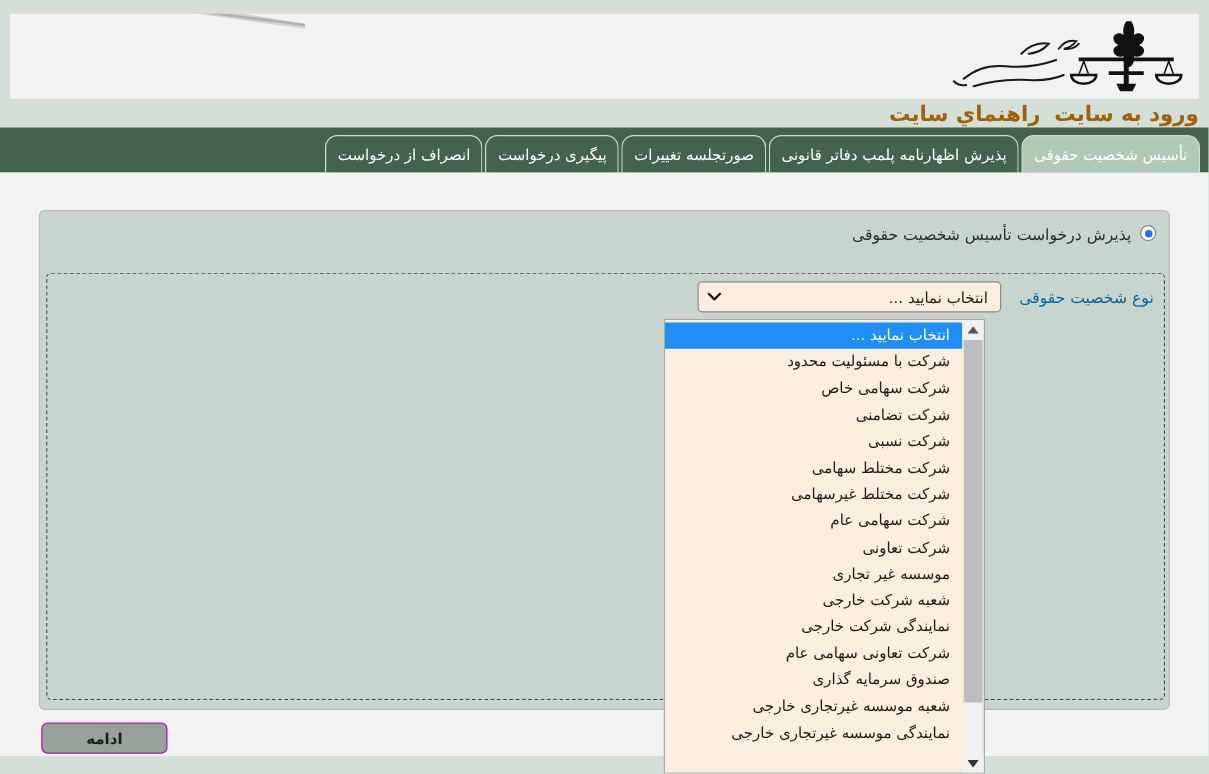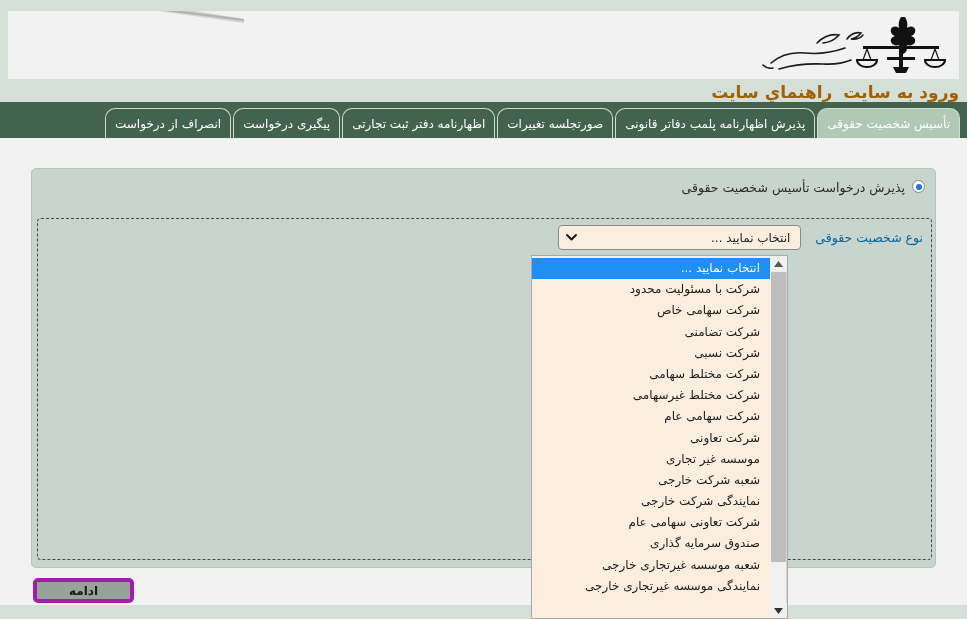--- a/index.html
+++ b/index.html
@@ -269,21 +269,21 @@
     background: #1e90f5;
     color: #ffffff;
   }
 
   
   .btn-continue {
     position: absolute;
     left: 33px; top: 578px;
     width: 101px; height: 25px;
     background: #97a29a;
-    border: 4px solid #a21caf;
+    border: 1px solid #a21caf;
     border-radius: 5px;
     color: #1c1c1c;
     font-size: 12px;
     font-weight: bold;
     display: flex;
     align-items: center;
     justify-content: center;
     cursor: pointer;
     z-index: 60;
   }
@@ -336,21 +336,20 @@
 
   <div class="header-links">
     <a href="#">ورود به سایت</a>
     <a href="#">راهنماي سایت</a>
   </div>
 
   <div class="tabbar">
     <div class="tab active">تأسیس شخصیت حقوقی</div>
     <div class="tab">پذیرش اظهارنامه پلمب دفاتر قانونی</div>
     <div class="tab">صورتجلسه تغییرات</div>
-    <div class="tab">اظهارنامه دفتر ثبت تجارتی</div>
     <div class="tab">پیگیری درخواست</div>
     <div class="tab">انصراف از درخواست</div>
   </div>
 
   <div class="body-bg"></div>
 
   <div class="panel">
 
     <div class="radio-row">
       <span class="radio-dot"></span>

